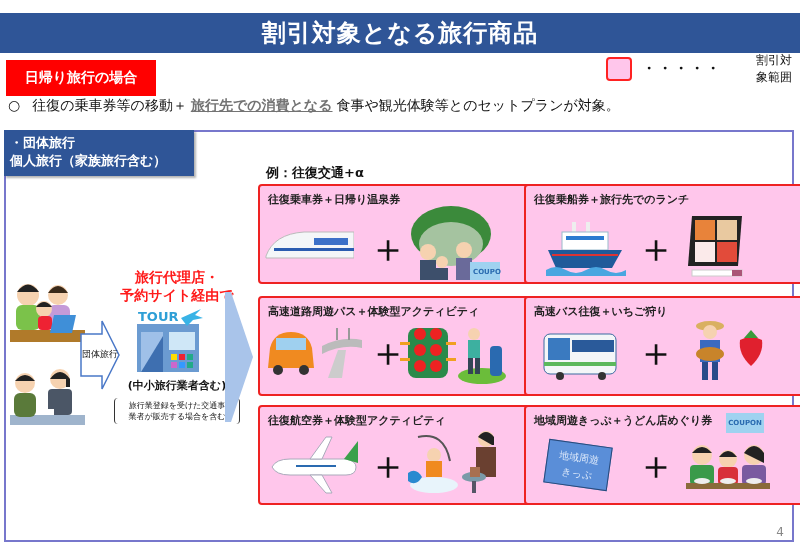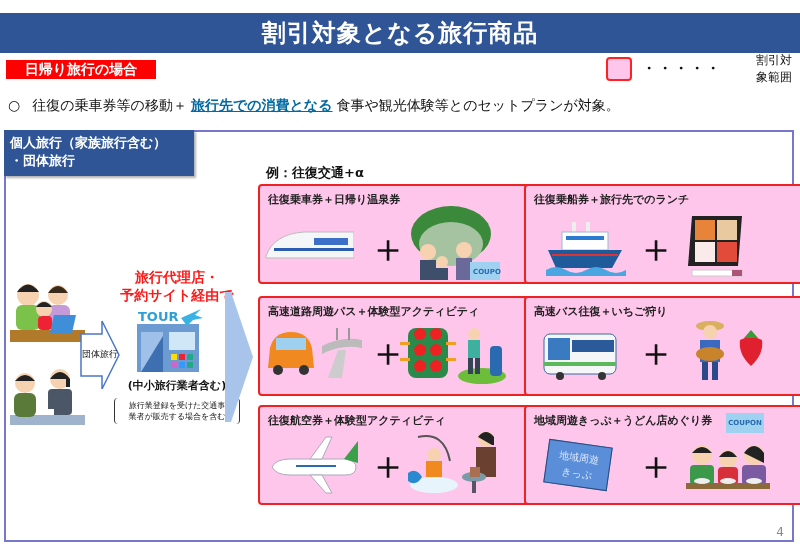--- a/index.html
+++ b/index.html
@@ -5,31 +5,31 @@
   * { box-sizing: border-box; margin: 0; padding: 0; }
   html, body { width: 800px; height: 559px; background: #ffffff; overflow: hidden; }
   body { font-family: "DejaVu Sans", "Liberation Sans", sans-serif; color: #111; position: relative; }
 
   .title-bar {
     position: absolute; left: 0; top: 13px; width: 800px; height: 40px;
     background: #2f5597; color: #fff; font-size: 24px; font-weight: bold;
     display: flex; align-items: center; justify-content: center; letter-spacing: 1px;
   }
   .case-badge {
-    position: absolute; left: 6px; top: 60px; width: 150px; height: 19px;
+    position: absolute; left: 6px; top: 60px; width: 150px; height: 36px;
     background: #ff0000; color: #fff; font-weight: bold; font-size: 14px;
     display: flex; align-items: center; justify-content: center;
   }
   .legend { position: absolute; left: 606px; top: 52px; display: flex; align-items: center; gap: 10px; }
   .legend-swatch { width: 40px; height: 24px; background: #ffc6eb; border: 2px solid #f22; border-radius: 4px; }
   .legend-dots { font-size: 14px; letter-spacing: 2px; font-weight: bold; }
   .legend-label { font-size: 12px; margin-left: 24px; }
 
   .summary { position: absolute; left: 8px; top: 97px; font-size: 14px; display: flex; gap: 4px; white-space: nowrap; }
-  .summary .hl { color: #0369a1; font-weight: bold; text-decoration: underline; }
+  .summary .hl { color: #737373; font-weight: bold; text-decoration: underline; }
 
   .frame {
     position: absolute; left: 4px; top: 130px; width: 790px; height: 412px;
     border: 2px solid #7777cc;
   }
   .frame-header {
     position: absolute; left: 4px; top: 130px; width: 190px; height: 46px;
     background: #2f5597; color: #fff; font-weight: bold; font-size: 13px; line-height: 18px;
     padding: 4px 6px; box-shadow: 2px 2px 2px rgba(0,0,0,0.3);
   }
@@ -69,22 +69,22 @@
 
 <div class="summary">
   <span>○</span>
   <span style="margin-left:8px">往復の乗車券等の移動＋</span>
     <span class="hl">旅行先での消費となる</span>
     <span>食事や観光体験等とのセットプランが対象。</span>
 </div>
 
 <div class="frame"></div>
 <div class="frame-header">
+  <div>・団体旅行</div>
   <div>個人旅行（家族旅行含む）</div>
-  <div>・団体旅行</div>
 </div>
 
 <svg class="ill" style="left:10px;top:275px" width="75" height="75">
   <rect x="0" y="55" width="75" height="12" fill="#b07a2a"></rect>
   <circle cx="18" cy="20" r="11" fill="#f6d2b0"></circle>
     <path d="M7 17 Q18 2 29 17" fill="#222"></path>
   <rect x="6" y="30" width="24" height="25" rx="6" fill="#7bc24a"></rect>
   <circle cx="48" cy="20" r="10" fill="#f6d2b0"></circle>
     <path d="M38 18 Q48 4 58 18" fill="#3a2a1a"></path>
   <rect x="38" y="30" width="22" height="24" rx="6" fill="#c49ad8"></rect>

